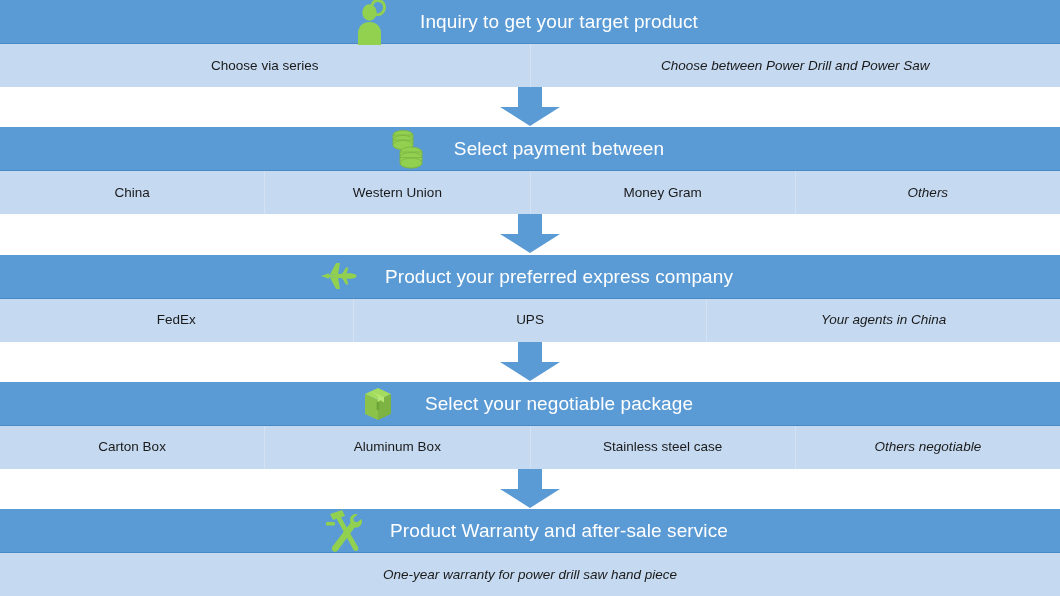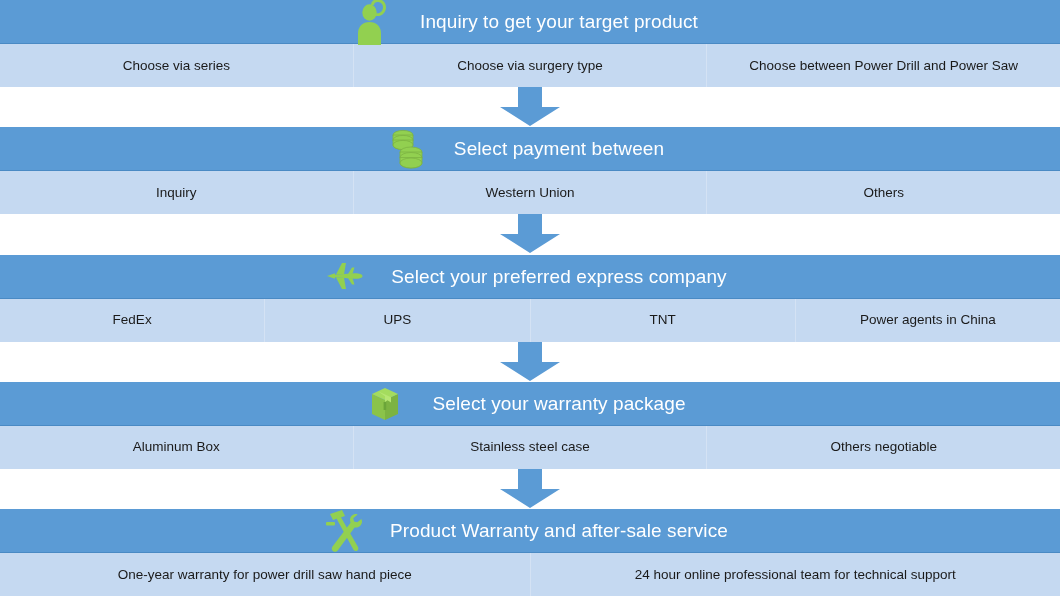--- a/index.html
+++ b/index.html
@@ -82,21 +82,21 @@
     align-items: center;
     justify-content: center;
     text-align: center;
     font-size: 13.5px;
     color: #1a1a1a;
     padding: 0 6px;
     box-sizing: border-box;
     border-right: 1px solid #D4E2F4;
     line-height: 1.15;
   }
-  .opt:last-child { border-right: none; }
+  .opt:last-child { border-right: none; font-style: italic; }
 
   
   .connector {
     flex: 1 1 auto;
     display: flex;
     align-items: center;
     justify-content: center;
     background: #ffffff;
     min-height: 20px;
   }
@@ -115,21 +115,20 @@
             <path d="M14 6 C14 2.2 17.3 0 20.6 0 C25.5 0 29 3.4 29 8.2 C29 13.4 25 17 20.6 17 L19 17 L19 14.2 L20.6 14.2 C23.6 14.2 26 11.6 26 8.2 C26 5.1 23.8 3 20.6 3 C18.7 3 17 4.1 17 6 Z" fill="#92D050"></path>
             <ellipse cx="12.5" cy="13.5" rx="7.2" ry="8.2" fill="#92D050"></ellipse>
             <path d="M12.5 23 C19.2 23 24 27.6 24 34.2 L24 46 L1 46 L1 34.2 C1 27.6 5.8 23 12.5 23 Z" fill="#92D050"></path>
           </svg>
         </span>
         <span class="stage-title">Inquiry to get your target product</span>
       </div>
     </div>
     <div class="stage-options">
       <div class="opt" style="flex:1">Choose via series</div>
-      <div class="opt" style="flex:1">Choose via surgery type</div>
       <div class="opt" style="flex:1">Choose  between Power Drill and Power Saw</div>
     </div>
   </div>
 
   <div class="connector">
     <svg class="arrow-svg" width="62" height="40" viewBox="0 0 62 40">
       <polygon points="19,0 43,0 43,20 61,20 31,39 1,20 19,20" fill="#5B9BD5"></polygon>
     </svg>
   </div>
 
@@ -149,22 +148,23 @@
               <ellipse cx="22" cy="29.5" rx="11" ry="5"></ellipse>
               <path d="M11 29.5 L11 35 A11 5 0 0 0 33 35 L33 29.5 Z"></path>
               <ellipse cx="22" cy="35" rx="11" ry="5"></ellipse>
             </g>
           </svg>
         </span>
         <span class="stage-title">Select payment between</span>
       </div>
     </div>
     <div class="stage-options">
-      <div class="opt" style="flex:1">Inquiry</div>
+      <div class="opt" style="flex:1">China</div>
       <div class="opt" style="flex:1">Western Union</div>
+      <div class="opt" style="flex:1">Money Gram</div>
       <div class="opt" style="flex:1">Others</div>
     </div>
   </div>
 
   <div class="connector">
     <svg class="arrow-svg" width="62" height="40" viewBox="0 0 62 40">
       <polygon points="19,0 43,0 43,20 61,20 31,39 1,20 19,20" fill="#5B9BD5"></polygon>
     </svg>
   </div>
 
@@ -176,28 +176,27 @@
             <g fill="#92D050">
               <path d="M2 17 L10 14.2 L10 19.8 Z"></path>
               <path d="M6 16 L29 14.2 C33.5 14 37.5 15 37.5 17 C37.5 19 33.5 20 29 19.8 L6 18 Z"></path>
               <path d="M11 15.6 L17 4 L21 4 L19 15.2 Z"></path>
               <path d="M11 18.4 L17 30 L21 30 L19 18.8 Z"></path>
               <path d="M23 15 L27 8.5 L29.5 8.5 L27.5 14.8 Z"></path>
               <path d="M23 19 L27 25.5 L29.5 25.5 L27.5 19.2 Z"></path>
             </g>
           </svg>
         </span>
-        <span class="stage-title">Select your preferred express company</span>
+        <span class="stage-title">Product your preferred express company</span>
       </div>
     </div>
     <div class="stage-options">
       <div class="opt" style="flex:1">FedEx</div>
       <div class="opt" style="flex:1">UPS</div>
-      <div class="opt" style="flex:1">TNT</div>
-      <div class="opt" style="flex:1">Power agents in China</div>
+      <div class="opt" style="flex:1">Your agents in China</div>
     </div>
   </div>
 
   <div class="connector">
     <svg class="arrow-svg" width="62" height="40" viewBox="0 0 62 40">
       <polygon points="19,0 43,0 43,20 61,20 31,39 1,20 19,20" fill="#5B9BD5"></polygon>
     </svg>
   </div>
 
   <div class="stage">
@@ -207,24 +206,25 @@
           <svg width="36" height="42" viewBox="0 0 36 42">
             <g>
               <path d="M4 12 L17 18 L17 38 L4 32 Z" fill="#8BC34A"></path>
               <path d="M30 12 L17 18 L17 38 L30 32 Z" fill="#7CB342"></path>
               <path d="M4 12 L17 6 L30 12 L17 18 Z" fill="#A4DC5E"></path>
               <path d="M10 9.2 L23 15.2 L23 20.5 L19.5 18.2 L17 20 L17 14.2 Z" fill="#B6E673"></path>
               <rect x="15.6" y="20" width="2.6" height="8" fill="#6BA539"></rect>
             </g>
           </svg>
         </span>
-        <span class="stage-title">Select your warranty package</span>
-      </div>
-    </div>
-    <div class="stage-options">
+        <span class="stage-title">Select your negotiable package</span>
+      </div>
+    </div>
+    <div class="stage-options">
+      <div class="opt" style="flex:1">Carton Box</div>
       <div class="opt" style="flex:1">Aluminum Box</div>
       <div class="opt" style="flex:1">Stainless steel case</div>
       <div class="opt" style="flex:1">Others negotiable</div>
     </div>
   </div>
 
   <div class="connector">
     <svg class="arrow-svg" width="62" height="40" viewBox="0 0 62 40">
       <polygon points="19,0 43,0 43,20 61,20 31,39 1,20 19,20" fill="#5B9BD5"></polygon>
     </svg>
@@ -241,17 +241,16 @@
               <path d="M13.5 11.5 L17.5 9.5 L35 40 C36 41.8 34.8 44 32.8 44 C31.6 44 30.6 43.3 30.2 42.3 Z"></path>
               <path d="M33 7 C29.6 7 27 9.6 27 13 C27 14 27.2 14.9 27.6 15.7 L9.5 39.5 C8.3 41 8.6 43.1 10.1 44.2 C11.6 45.3 13.6 45 14.7 43.5 L31.6 20.4 C32 20.5 32.5 20.6 33 20.6 C36.4 20.6 39 17.9 39 14.6 C39 13.6 38.8 12.7 38.4 11.9 L34.3 15.3 L31 14.6 L30.3 11.3 L34.6 7.4 C34.1 7.1 33.6 7 33 7 Z"></path>
             </g>
           </svg>
         </span>
         <span class="stage-title">Product Warranty and after-sale service</span>
       </div>
     </div>
     <div class="stage-options">
       <div class="opt" style="flex:1">One-year warranty for power drill saw hand piece</div>
-      <div class="opt" style="flex:1">24 hour online professional team for technical support</div>
     </div>
   </div>
 
 </div>
 
 </body></html>

